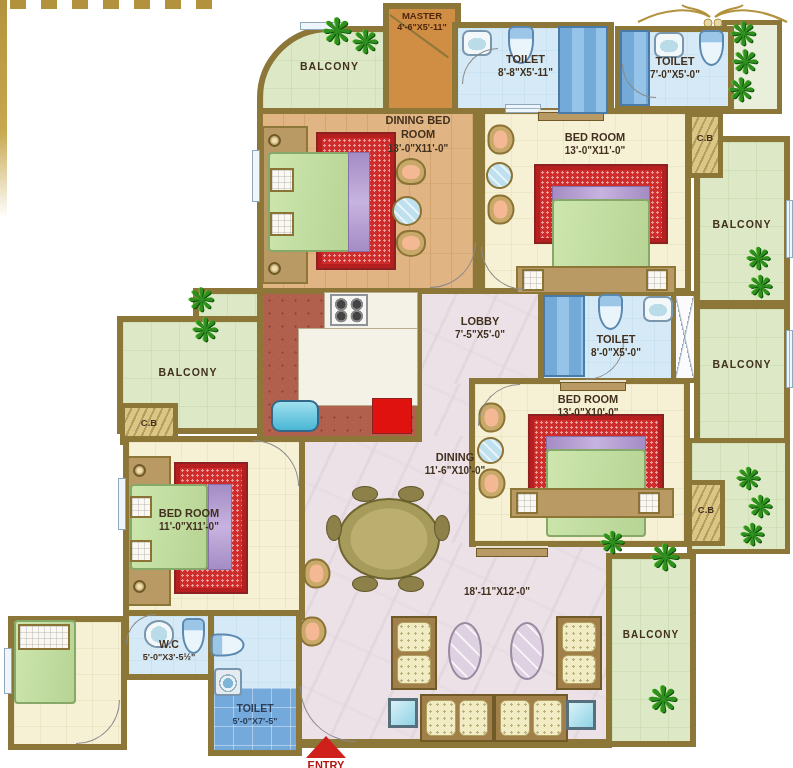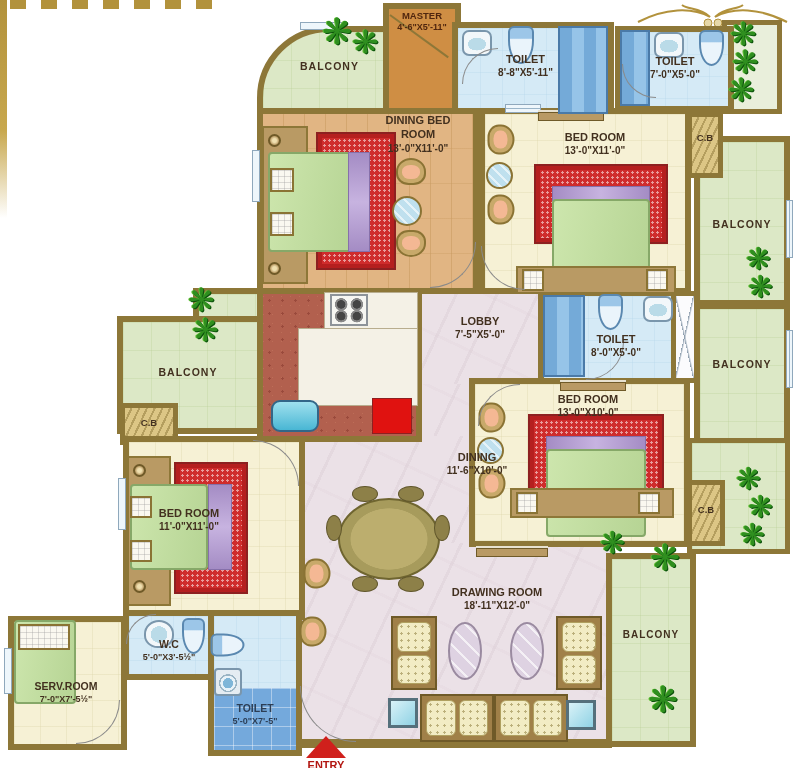--- a/index.html
+++ b/index.html
@@ -301,39 +301,34 @@
   <div class="lbl bal" style="left:128px;top:366px;width:120px;">
     <div class="nm">BALCONY</div>
   </div>
   <div class="lbl sm" style="left:121px;top:417px;width:56px;">
     <div class="nm">C.B</div>
   </div>
   <div class="lbl" style="left:118px;top:506px;width:142px;">
     <div class="nm">BED ROOM</div>
       <div class="dm">11'-0"X11'-0"</div>
   </div>
-  <div class="lbl" style="left:416px;top:450px;width:122px;">
+  <div class="lbl" style="left:394px;top:450px;width:122px;">
     <div class="nm">DINING</div>
       <div class="dm">11'-6"X10'-0"</div>
   </div>
   <div class="lbl" style="left:388px;top:585px;width:218px;">
-    <div class="nm">DRAWING ROOM</div>
       <div class="dm">18'-11"X12'-0"</div>
   </div>
   <div class="lbl bal" style="left:608px;top:628px;width:86px;">
     <div class="nm" style="font-size:10px;">BALCONY</div>
   </div>
   <div class="lbl sm" style="left:126px;top:638px;width:86px;">
     <div class="nm" style="font-size:10.5px;">W.C</div>
       <div class="dm">5'-0"X3'-5½"</div>
   </div>
-  <div class="lbl sm" style="left:10px;top:680px;width:112px;">
-    <div class="nm" style="font-size:10.5px;">SERV.ROOM</div>
-      <div class="dm">7'-0"X7'-5½"</div>
-  </div>
   <div class="lbl sm" style="left:212px;top:702px;width:86px;color:#2c3e55;">
     <div class="nm" style="font-size:10.5px;">TOILET</div>
       <div class="dm">5'-0"X7'-5"</div>
   </div>
 
   <div class="tri" style="left:306px;top:736px;"></div>
   <div class="entrytxt" style="left:302px;top:759px;width:48px;">ENTRY</div>
 
 </div>
 

